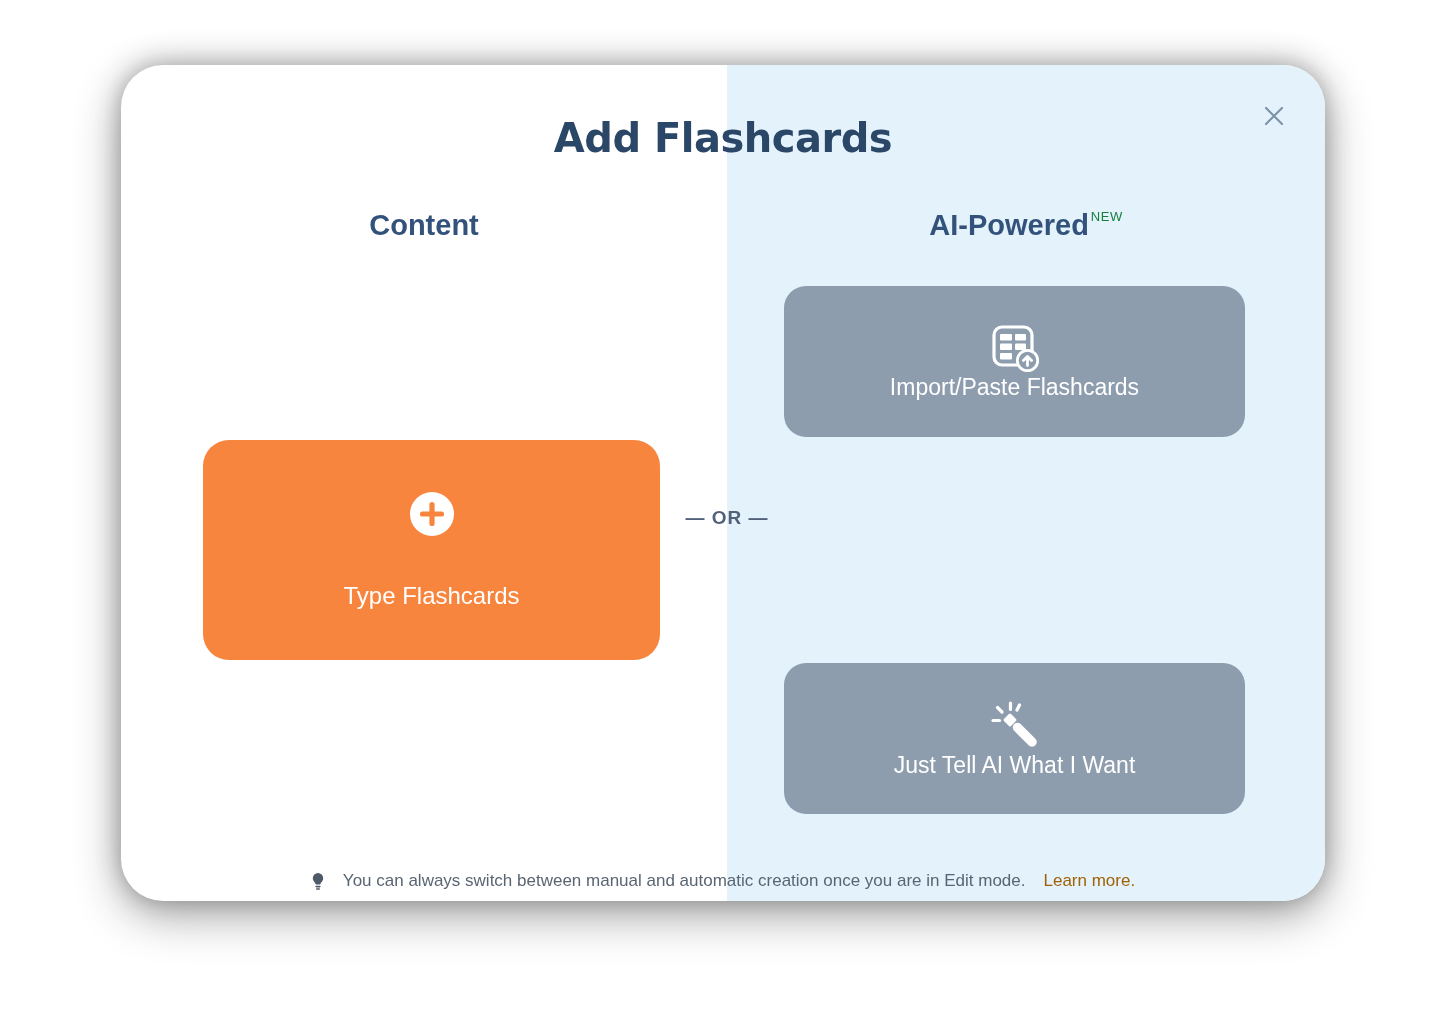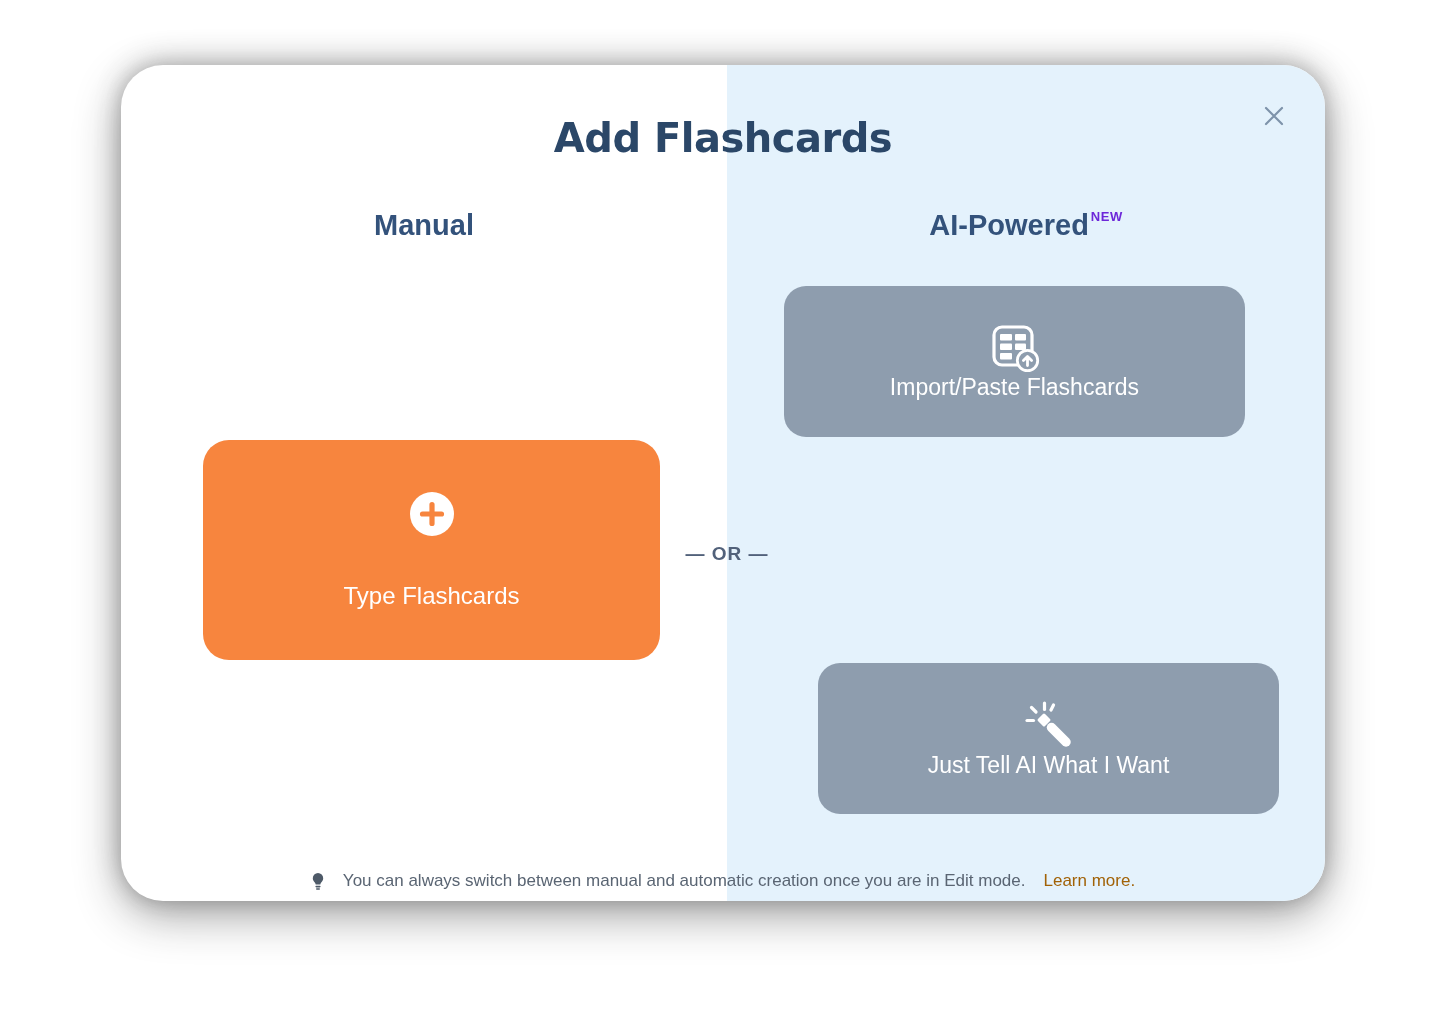--- a/index.html
+++ b/index.html
@@ -46,22 +46,22 @@
     text-align:center;
     font-size:29px;font-weight:700;
     color:#33527b;
   }
   .col-heading.manual{left:0;width:606px;}
   .col-heading.ai{left:606px;width:598px;}
   .new-badge{
     position:relative;
     top:-14px;
     margin-left:2px;
-    font-size:13px;font-weight:700;
-    color:#6d28d9;
+    font-size:13px;font-weight:400;
+    color:#15803d;
     letter-spacing:.5px;
   }
   .type-btn{
     position:absolute;
     left:82px;top:375px;
     width:457px;height:220px;
     background:#f7853e;
     border:none;
     border-radius:26px;
     display:flex;flex-direction:column;
@@ -76,36 +76,35 @@
     margin-top:32px;
   }
   .or-sep{
     position:absolute;
     left:606px;top:442px;
     transform:translateX(-50%);
     font-size:19px;font-weight:700;
     color:#51617a;
     letter-spacing:1px;
     white-space:nowrap;
-    margin-top:36px;
   }
   .ai-btn{
     position:absolute;
     left:663px;
     width:461px;height:151px;
     background:#8e9dae;
     border:none;
     border-radius:22px;
     display:flex;flex-direction:column;
     align-items:center;justify-content:center;
     cursor:pointer;
   }
   .ai-btn.b1{top:221px;}
   .ai-btn.b2{top:409px;}
-  .ai-btn.b3{top:598px;margin-left:34px;}
+  .ai-btn.b3{top:598px;}
   .ai-btn .label{
     color:#ffffff;
     font-size:23px;
     font-family:"Liberation Sans", sans-serif;
   }
   .footer-tip{
     position:absolute;
     top:806px;left:0;width:100%;
     display:flex;align-items:center;justify-content:center;
     gap:18px;
@@ -129,21 +128,21 @@
   <div class="close-btn">
     <span>
       <svg width="26" height="26" viewBox="0 0 26 26">
         <path d="M5 5 L21 21 M21 5 L5 21" stroke="#7e93aa" stroke-width="2.2" stroke-linecap="round" fill="none"></path>
       </svg>
     </span>
   </div>
 
   <div class="dlg-title">Add Flashcards</div>
 
-  <div class="col-heading manual">Manual</div>
+  <div class="col-heading manual">Content</div>
 
   <div class="col-heading ai">
     <span>AI-Powered</span><span class="new-badge">NEW</span>
   </div>
 
   <button class="type-btn">
     <span>
       <svg width="46" height="46" viewBox="0 0 46 46">
         <circle cx="23" cy="23" r="22" fill="#ffffff"></circle>
         <path d="M23 13.5 V32.5 M13.5 23 H32.5" stroke="#f7853e" stroke-width="5.2" stroke-linecap="round" fill="none"></path>

